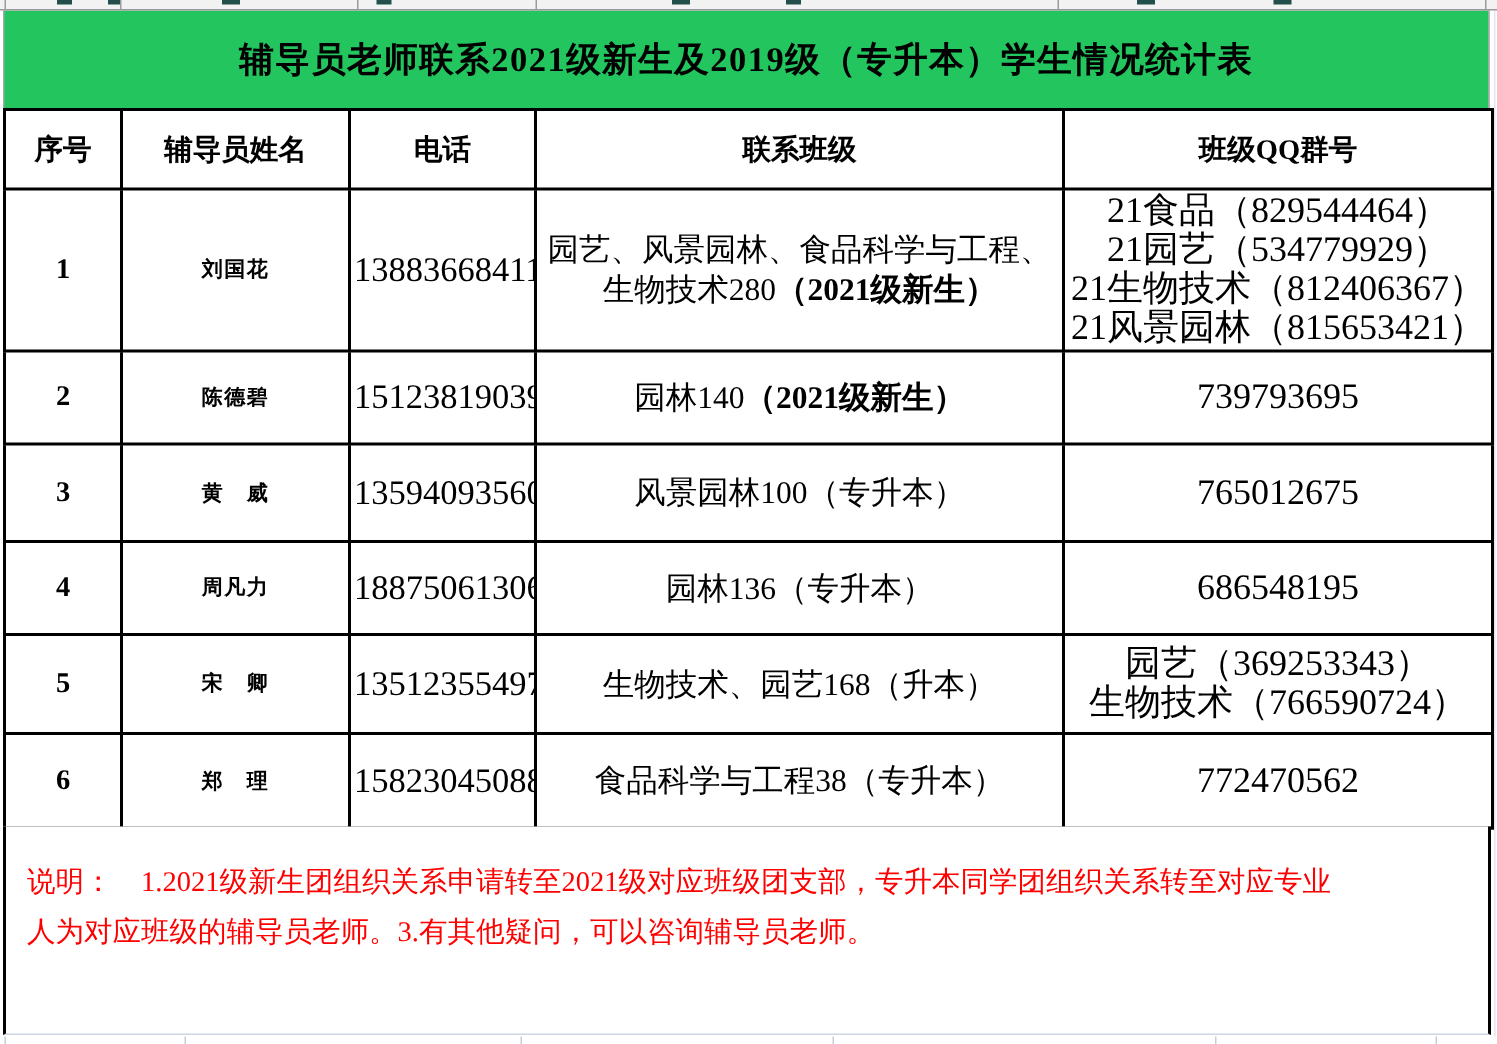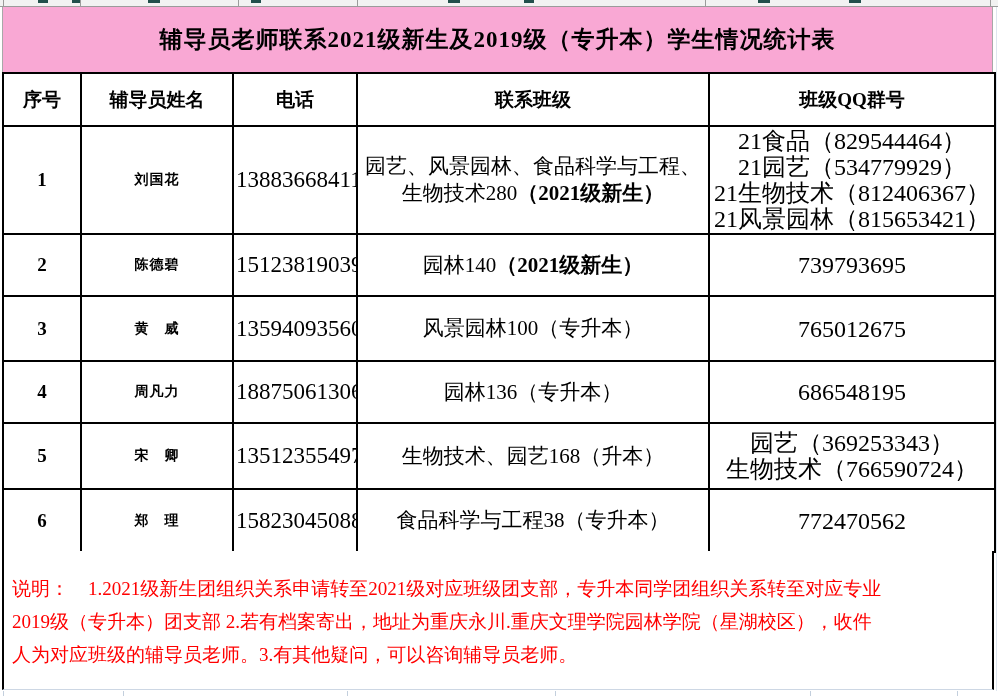--- a/index.html
+++ b/index.html
@@ -13,21 +13,21 @@
   .top-strip .vline{position:absolute;top:0;width:1px;height:6px;background:#9b9b9b;}
   .top-strip .mark{position:absolute;top:0;height:3px;background:#224f4c;}
   .right-gridline{position:absolute;top:0;left:996px;width:1px;height:696px;background:#dfe6ef;z-index:1;}
   .bottom-strip{position:absolute;left:0;top:691px;width:998px;height:5px;background:#ffffff;z-index:3;}
   .bottom-strip .vline{position:absolute;top:0;width:1px;height:5px;background:#c3cfdd;}
   
   .doc-title{
     position:absolute;left:2px;top:6px;width:991px;height:66px;
     border:1px solid #a8a8a8;border-bottom:none;box-sizing:border-box;
     display:flex;align-items:center;justify-content:center;
-    font-size:23px;font-weight:bold;letter-spacing:1px;z-index:2;background:#f9a8d4;
+    font-size:23px;font-weight:bold;letter-spacing:1px;z-index:2;background:#22c55e;
   }
   
   table.main{
     position:absolute;left:2px;top:72px;width:992px;
     border-collapse:collapse;table-layout:fixed;z-index:2;background:#fff;
   }
   table.main td,table.main th{
     border:2px solid #000;text-align:center;vertical-align:middle;
     padding:0 2px;box-sizing:border-box;overflow:hidden;
   }
@@ -45,21 +45,21 @@
   tr.h-r4{height:62px;}
   tr.h-r5{height:66px;}
   tr.h-r6{height:63px;}
   
   .note{
     position:absolute;left:2px;top:551px;width:992px;height:139px;
     border-left:2px solid #000;border-right:2px solid #000;border-bottom:1px solid #cdd7e4;
     box-sizing:border-box;background:#fff;z-index:2;
     color:#ff0000;font-size:19px;line-height:33px;padding-top:21px;
   }
-  .note .ln{padding:0 8px;white-space:nowrap;}
+  .note .ln{padding:0 14px;white-space:nowrap;}
   .note .ln.center{text-align:left;}
 </style>
 </head>
 <body>
 
 <div class="top-strip">
   <div class="vline" style="left:3px"></div>
   <div class="vline" style="left:80px"></div>
   <div class="vline" style="left:238px"></div>
   <div class="vline" style="left:357px"></div>
@@ -146,21 +146,20 @@
     <td class="name">郑　理</td>
     <td class="phone">15823045088</td>
     <td class="cls">食品科学与工程38（专升本）</td>
     <td class="qq">772470562</td>
   </tr>
 </tbody>
   </table>
 
 <div class="note">
   <div class="ln">说明：　1.2021级新生团组织关系申请转至2021级对应班级团支部，专升本同学团组织关系转至对应专业</div>
-  <div class="ln">2019级（专升本）团支部 2.若有档案寄出，地址为重庆永川.重庆文理学院园林学院（星湖校区），收件</div>
   <div class="ln center">人为对应班级的辅导员老师。3.有其他疑问，可以咨询辅导员老师。</div>
 </div>
 
 <div class="bottom-strip">
   <div class="vline" style="left:3px"></div>
   <div class="vline" style="left:123px"></div>
   <div class="vline" style="left:347px"></div>
   <div class="vline" style="left:555px"></div>
   <div class="vline" style="left:810px"></div>
   <div class="vline" style="left:957px"></div>

